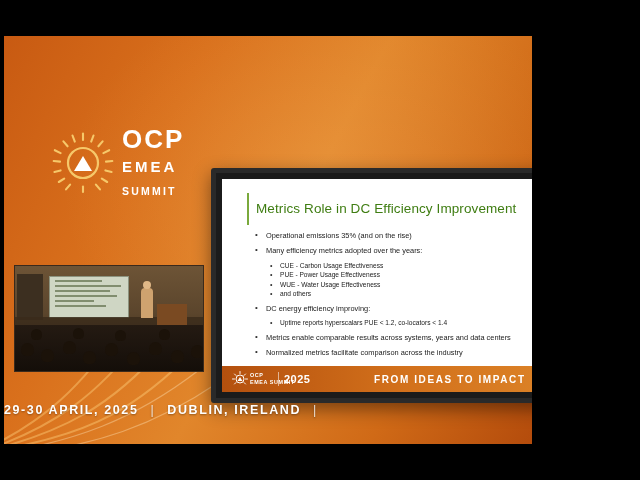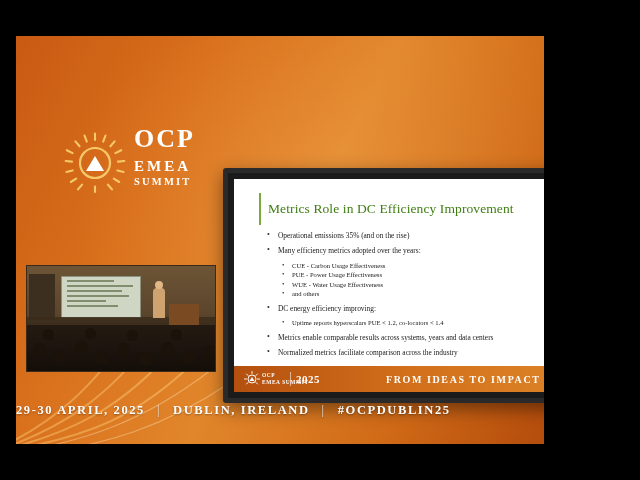--- a/index.html
+++ b/index.html
@@ -17,25 +17,24 @@
   
   .bar {
     position: absolute; left: 0; width: 640px; height: 36px;
     background: #000; z-index: 40;
   }
   .bar.top { top: 0; }
   .bar.bottom { bottom: 0; }
 
   
   #backdrop {
-    position: absolute; left: 16px; top: 36px;
+    position: absolute; left: 4px; top: 36px;
     width: 528px; height: 408px;
     background: linear-gradient(118deg, #c85a12 0%, #d9701c 28%, #e1862b 52%, #d06a17 78%, #b44c0c 100%);
     overflow: hidden;
-    font-family: Liberation Serif, serif;
   }
   
   #backdrop::after {
     content: "";
     position: absolute; inset: 0;
     background: radial-gradient(ellipse at 62% 38%, rgba(255,190,110,0.22) 0%, rgba(0,0,0,0) 58%);
     pointer-events: none;
   }
 
   
@@ -45,21 +44,21 @@
   #ocp-logo {
     position: absolute; left: 44px; top: 88px; width: 150px; height: 96px;
     z-index: 5;
   }
   #ocp-logo .sun { position: absolute; left: 4px; top: 8px; width: 62px; height: 62px; }
   #ocp-logo .wordmark {
     position: absolute; left: 74px; top: 2px; color: #fff; line-height: 1.02;
   }
   #ocp-logo .wm-ocp { font-size: 26px; font-weight: bold; letter-spacing: 2px; }
   #ocp-logo .wm-emea { font-size: 15px; font-weight: bold; letter-spacing: 3px; margin-top: 6px; }
-  #ocp-logo .wm-summit { font-size: 10.5px; font-weight: bold; letter-spacing: 2.2px; margin-top: 3px; }
+  #ocp-logo .wm-summit { font-size: 10.5px; font-weight: bold; letter-spacing: 2.2px; margin-top: 12px; }
 
   
   #screen {
     position: absolute; left: 207px; top: 103px;
     width: 414px; height: 235px;
     background: #1b1b1b;
     border: 5px solid #2a2a2a;
     border-radius: 3px;
     box-shadow: 0 6px 18px rgba(0,0,0,0.45);
     z-index: 10;
@@ -319,20 +318,19 @@
         <div class="head" style="left:176px;top:20px;"></div>
       </div>
     </div>
 
     <div id="event-strip">
       <div class="strip-text">
         <span>29-30 APRIL, 2025</span>
         <span class="pipe">|</span>
         <span>DUBLIN, IRELAND</span>
         <span class="pipe">|</span>
-        <span>#OCPDUBLIN25</span>
       </div>
     </div>
 
   </div>
 
   <div class="bar bottom"></div>
 </div>
 
 </body></html>

